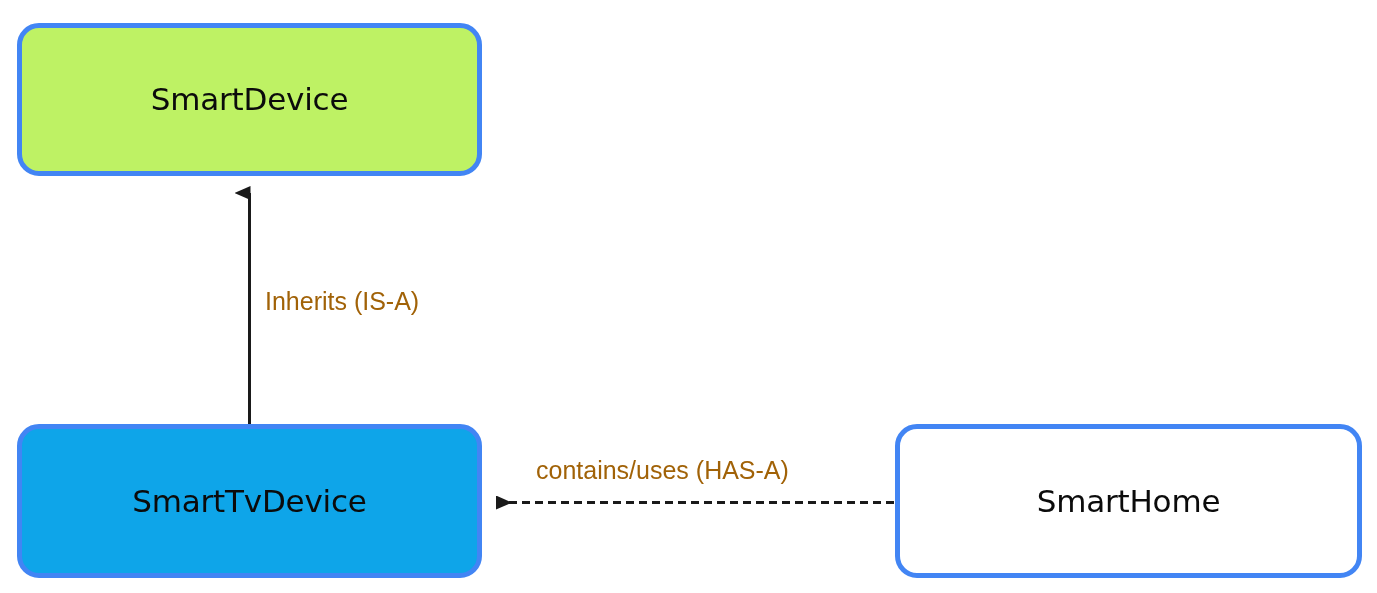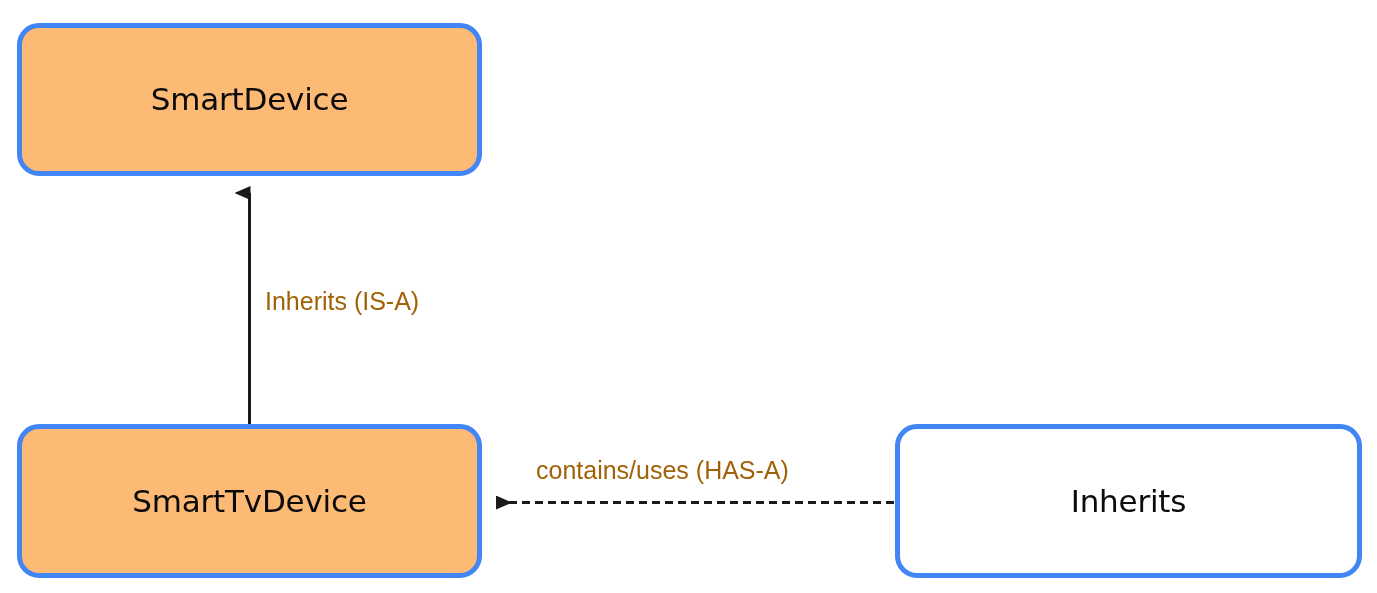--- a/index.html
+++ b/index.html
@@ -101,29 +101,29 @@
 
     <g>
       <line x1="249.5" y1="425" x2="249.5" y2="193" stroke="#1a1a1a" stroke-width="3" marker-end="url(#arrow-up)"></line>
     </g>
 
     <g>
       <line x1="894" y1="502.5" x2="497" y2="502.5" stroke="#1a1a1a" stroke-width="3" stroke-dasharray="8 5" marker-end="url(#arrow-left)"></line>
     </g>
   </svg>
 
-  <div class="node-box" id="node-smartdevice" style="border-color: rgb(66, 133, 244); background: #fdba74;">
+  <div class="node-box" id="node-smartdevice" style="border-color: rgb(66, 133, 244); background: #bef264;">
     <span class="node-label" style="color: rgb(11, 11, 11);">SmartDevice</span>
   </div>
 
-  <div class="node-box" id="node-smarttvdevice" style="border-color: rgb(66, 133, 244); background: #fdba74;">
+  <div class="node-box" id="node-smarttvdevice" style="border-color: rgb(66, 133, 244); background: #0ea5e9;">
     <span class="node-label" style="color: rgb(11, 11, 11);">SmartTvDevice</span>
   </div>
 
   <div class="node-box" id="node-smarthome" style="border-color: rgb(66, 133, 244); background: rgb(255, 255, 255);">
-    <span class="node-label" style="color: rgb(11, 11, 11);">Inherits</span>
+    <span class="node-label" style="color: rgb(11, 11, 11);">SmartHome</span>
   </div>
 
   <span class="edge-label" id="edge-label-inherits">Inherits (IS-A)</span>
 
   <span class="edge-label" id="edge-label-contains">contains/uses (HAS-A)</span>
 
 </div>
 
 </body></html>

